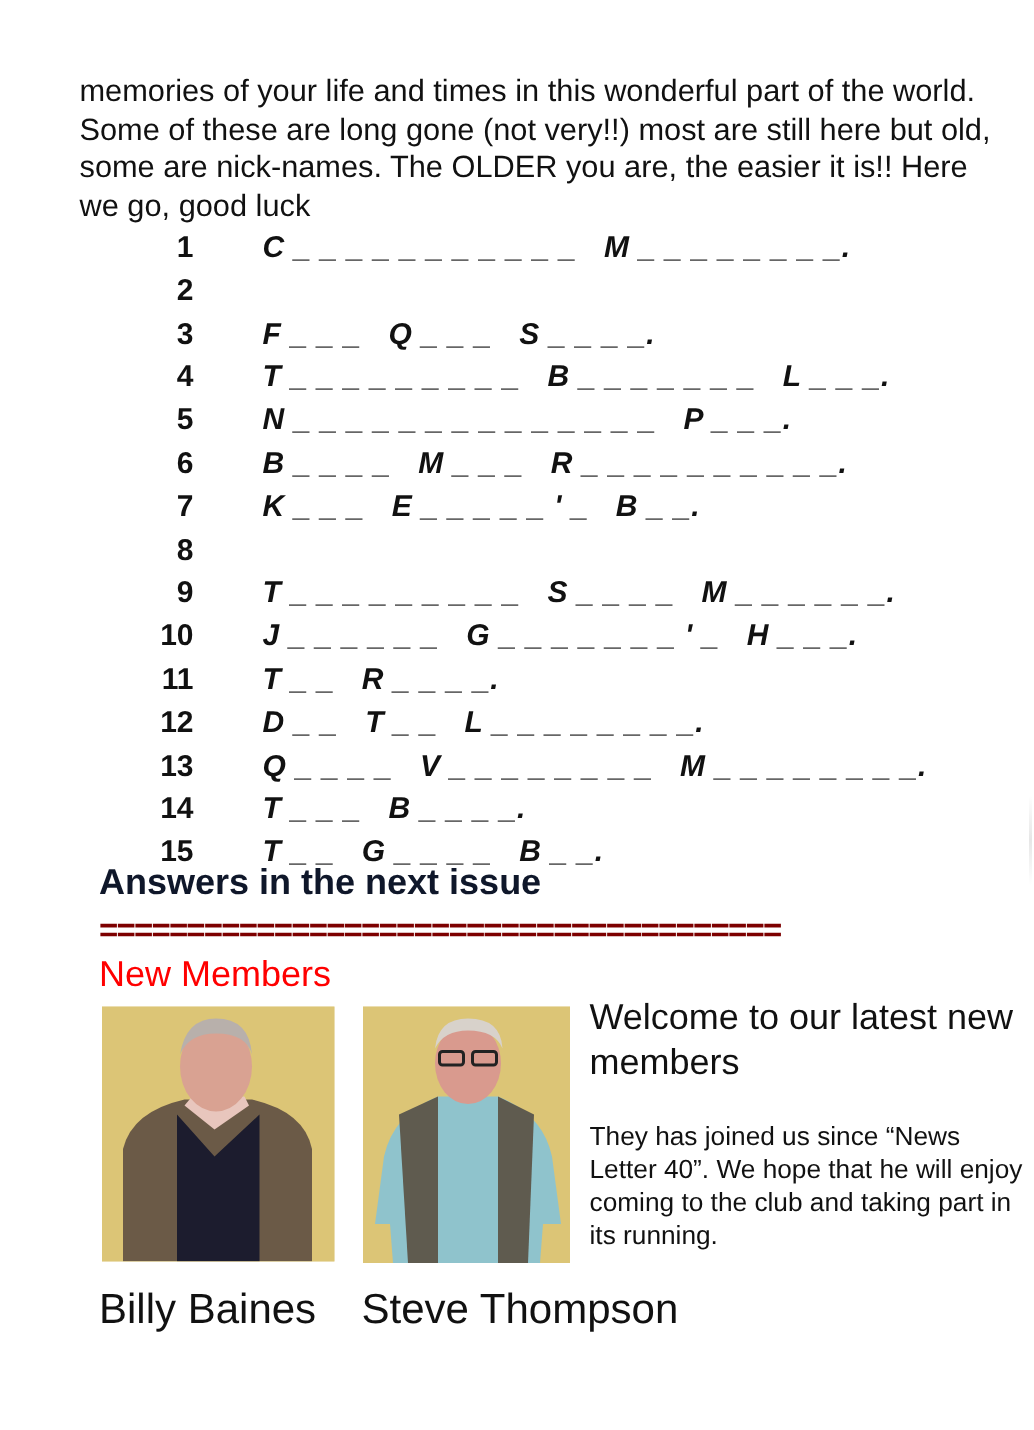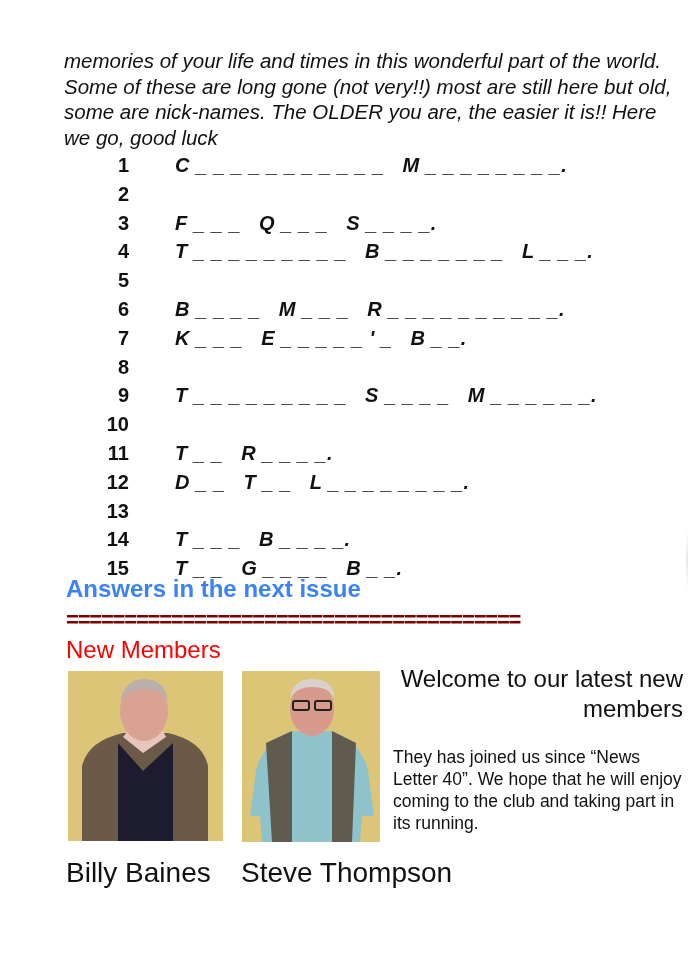--- a/index.html
+++ b/index.html
@@ -1,53 +1,53 @@
 <!DOCTYPE html>
 <html><head>
   <meta charset="utf-8">
   <style>
     html, body { margin: 0; padding: 0; background: #ffffff; }
     body { width: 689px; height: 953px; position: relative; overflow: hidden; font-family: "Liberation Sans", sans-serif; color: #111; }
-    .intro { position: absolute; left: 64px; top: 48px; width: 610px; font-size: 20.5px; line-height: 25.5px; margin: 0; font-style: italic; }
+    .intro { position: absolute; left: 53px; top: 48px; width: 610px; font-size: 20.5px; line-height: 25.5px; margin: 0; }
     .puzzle { position: absolute; left: 66px; top: 151px; width: 600px; margin: 0; padding: 0; list-style: none; }
     .puzzle li { height: 28.8px; line-height: 28.8px; font-size: 20px; font-weight: bold; white-space: pre; display: flex; }
     .puzzle .num { width: 63px; text-align: right; display: inline-block; }
     .puzzle .clue { margin-left: 46px; display: inline-block; letter-spacing: 0.5px; font-style: italic; }
-    .answers { position: absolute; left: 66px; top: 575px; margin: 0; font-size: 24px; font-weight: bold; color: #3b82f6; }
+    .answers { position: absolute; left: 66px; top: 575px; margin: 0; font-size: 24px; font-weight: bold; color: #0f172a; }
     .separator { position: absolute; left: 66px; top: 605px; margin: 0; font-size: 22px; font-weight: bold; color: #7d0000; letter-spacing: -1.2px; white-space: nowrap; line-height: 30px; }
     .section-title { position: absolute; left: 66px; top: 636px; margin: 0; font-size: 24px; font-weight: normal; color: #ff0000; }
     .photo { position: absolute; background: #dcc576; overflow: hidden; }
     .photo1 { left: 68px; top: 671px; width: 155px; height: 170px; }
     .photo2 { left: 242px; top: 671px; width: 138px; height: 171px; }
     .caption { position: absolute; top: 857px; margin: 0; font-size: 28px; }
     .cap1 { left: 66px; }
     .cap2 { left: 241px; }
-    .welcome { position: absolute; left: 393px; top: 664px; width: 290px; margin: 0; font-size: 24px; line-height: 30px; font-weight: normal; text-align: right; }
+    .welcome { position: absolute; left: 393px; top: 664px; width: 290px; margin: 0; font-size: 24px; line-height: 30px; font-weight: normal; }
     .welcome-body { position: absolute; left: 393px; top: 746px; width: 290px; margin: 0; font-size: 17.5px; line-height: 22px; }
     .edge-mark { position: absolute; left: 686px; top: 530px; width: 2px; height: 60px; background: linear-gradient(#fff, #e6e6e6, #fff); }
   </style>
 </head>
 <body>
 
 <p class="intro">memories of your life and times in this wonderful part of the world. Some of these are long gone (not very!!) most are still here but old, some are nick-names. The OLDER you are, the easier it is!! Here we go, good luck</p>
 
 <ol class="puzzle">
   <li><span class="num">1</span><span class="clue">C _ _ _ _ _ _ _ _ _ _ _   M _ _ _ _ _ _ _ _.</span></li>
   <li><span class="num">2</span></li>
   <li><span class="num">3</span><span class="clue">F _ _ _   Q _ _ _   S _ _ _ _.</span></li>
   <li><span class="num">4</span><span class="clue">T _ _ _ _ _ _ _ _ _   B _ _ _ _ _ _ _   L _ _ _.</span></li>
-  <li><span class="num">5</span></li>
+  <li><span class="num">5</span><span class="clue">N _ _ _ _ _ _ _ _ _ _ _ _ _ _   P _ _ _.</span></li>
   <li><span class="num">6</span><span class="clue">B _ _ _ _   M _ _ _   R _ _ _ _ _ _ _ _ _ _.</span></li>
   <li><span class="num">7</span><span class="clue">K _ _ _   E _ _ _ _ _ ' _   B _ _.</span></li>
   <li><span class="num">8</span></li>
   <li><span class="num">9</span><span class="clue">T _ _ _ _ _ _ _ _ _   S _ _ _ _   M _ _ _ _ _ _.</span></li>
-  <li><span class="num">10</span></li>
+  <li><span class="num">10</span><span class="clue">J _ _ _ _ _ _   G _ _ _ _ _ _ _ ' _   H _ _ _.</span></li>
   <li><span class="num">11</span><span class="clue">T _ _   R _ _ _ _.</span></li>
   <li><span class="num">12</span><span class="clue">D _ _   T _ _   L _ _ _ _ _ _ _ _.</span></li>
-  <li><span class="num">13</span></li>
+  <li><span class="num">13</span><span class="clue">Q _ _ _ _   V _ _ _ _ _ _ _ _   M _ _ _ _ _ _ _ _.</span></li>
   <li><span class="num">14</span><span class="clue">T _ _ _   B _ _ _ _.</span></li>
   <li><span class="num">15</span><span class="clue">T _ _   G _ _ _ _   B _ _.</span></li>
 </ol>
 
 <h2 class="answers">Answers in the next issue</h2>
 <div class="separator">=======================================</div>
 
 <h2 class="section-title">New Members</h2>
 
 <div class="photo photo1">

